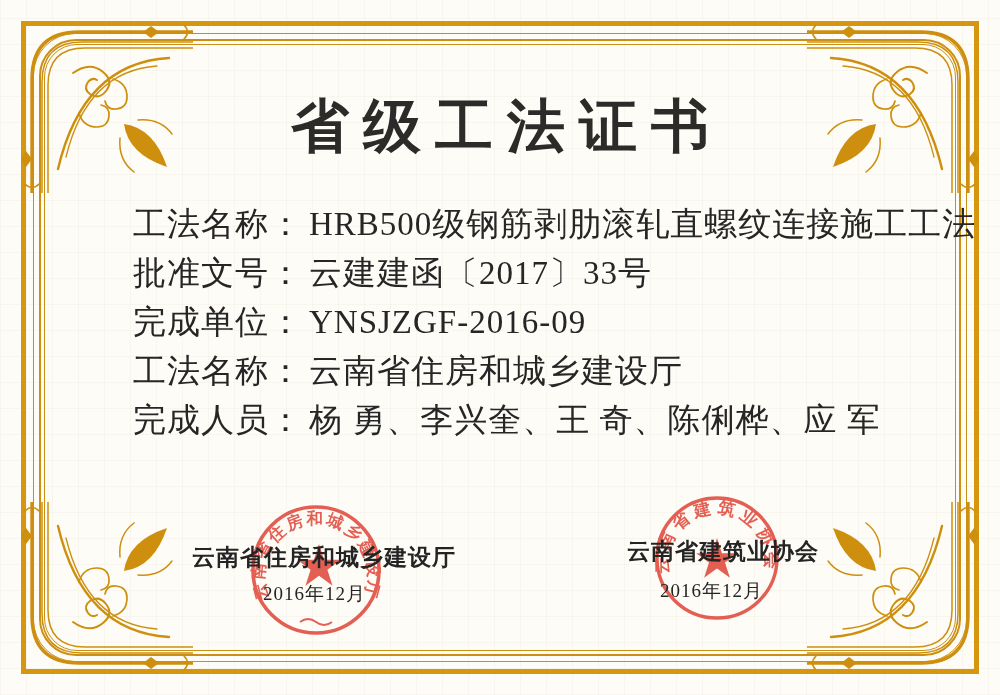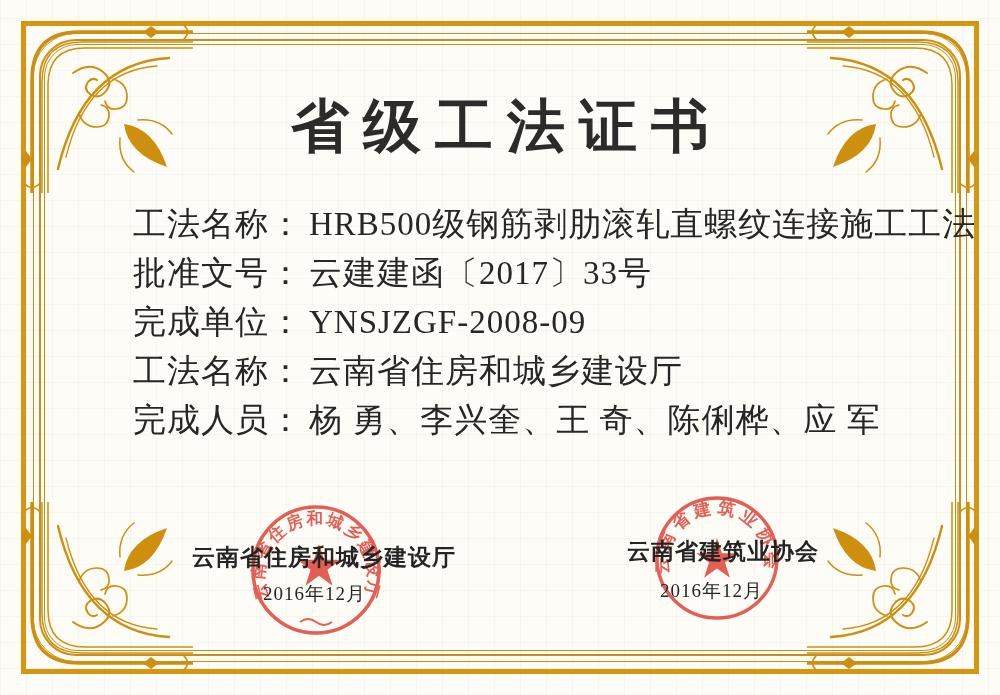--- a/index.html
+++ b/index.html
@@ -104,21 +104,21 @@
   <div class="title">省级工法证书</div>
 
   <div class="fields">
     <div class="field-row">
       <span class="field-label">工法名称：</span><span class="field-value">HRB500级钢筋剥肋滚轧直螺纹连接施工工法</span>
     </div>
     <div class="field-row">
       <span class="field-label">批准文号：</span><span class="field-value">云建建函〔2017〕33号</span>
     </div>
     <div class="field-row">
-      <span class="field-label">完成单位：</span><span class="field-value">YNSJZGF-2008-09</span>
+      <span class="field-label">完成单位：</span><span class="field-value">YNSJZGF-2016-09</span>
     </div>
     <div class="field-row">
       <span class="field-label">工法名称：</span><span class="field-value">云南省住房和城乡建设厅</span>
     </div>
     <div class="field-row">
       <span class="field-label">完成人员：</span><span class="field-value">杨 勇、李兴奎、王 奇、陈俐桦、应 军</span>
     </div>
   </div>
 
   <svg class="seal seal-left" width="190" height="190" viewBox="-95 -95 190 190">

